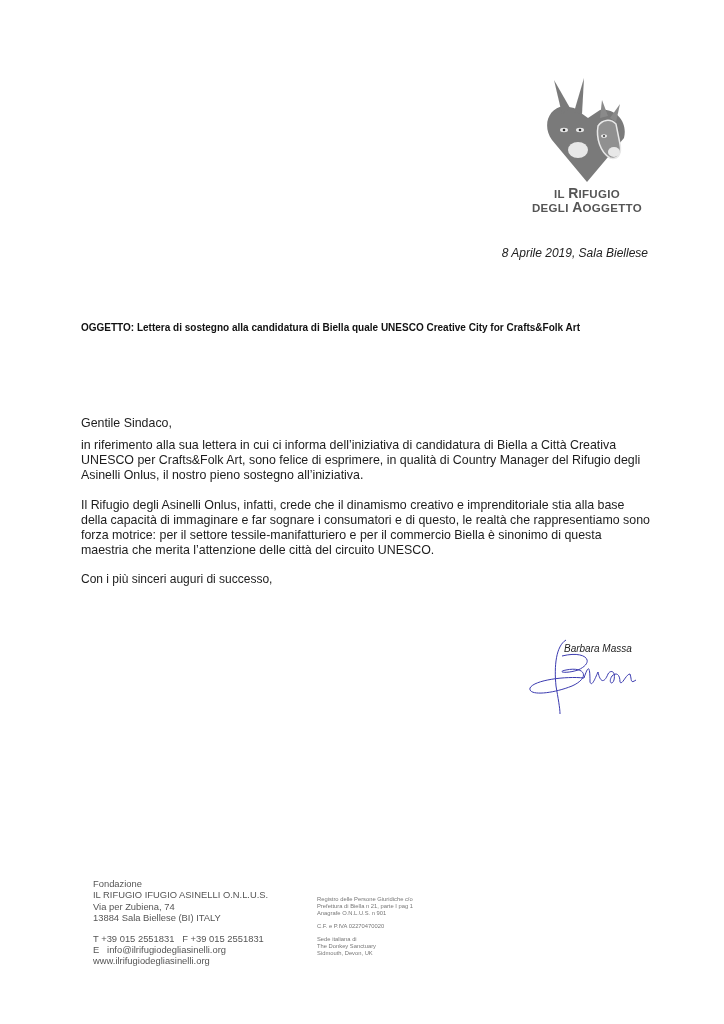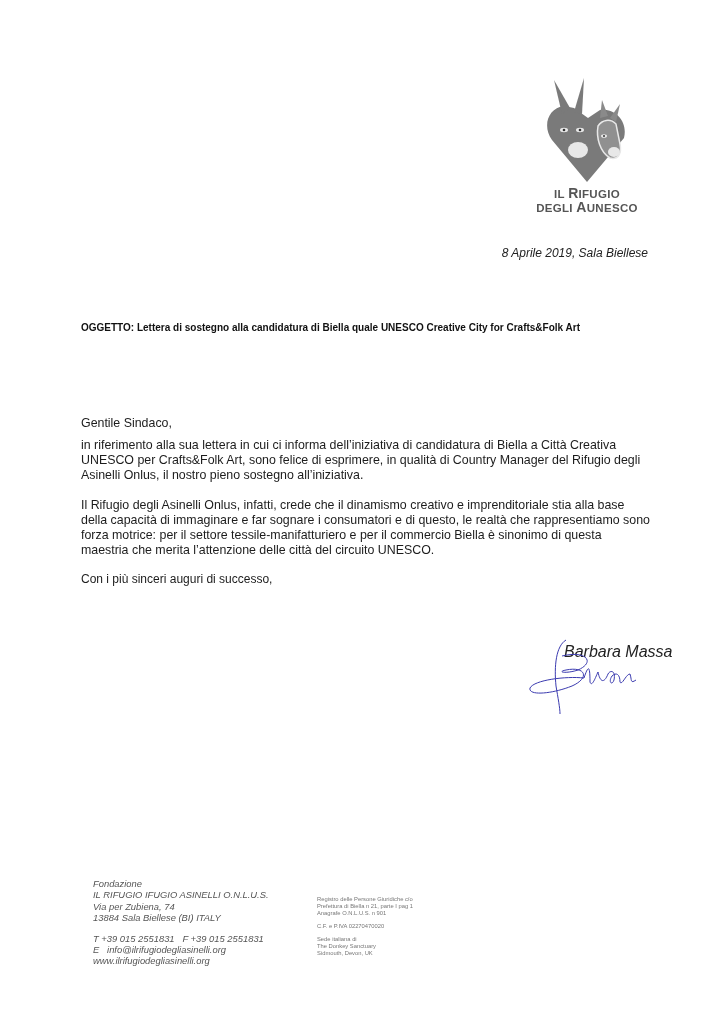--- a/index.html
+++ b/index.html
@@ -18,24 +18,24 @@
   .subject { position:absolute; left:81px; top:322px; font-weight:bold; font-size:10px; color:#111;
              white-space:nowrap; }
 
   .salutation { position:absolute; left:81px; top:416px; font-size:12.4px; }
 
   .body { position:absolute; left:81px; top:438px; width:570px; font-size:12.4px; line-height:15px; }
   .body p { margin:0 0 15px 0; }
 
   .closing { position:absolute; left:81px; top:572px; font-size:12px; }
 
-  .sig-name { position:absolute; left:564px; top:643px; font-style:italic; font-size:16px; color:#222; }
+  .sig-name { position:absolute; left:564px; top:643px; font-style:italic; font-size:10px; color:#222; }
   .signature { position:absolute; left:526px; top:636px; }
 
-  .footer-left { position:absolute; left:93px; top:878px; font-size:9.4px; line-height:11.4px; color:#555;font-style:italic; }
+  .footer-left { position:absolute; left:93px; top:878px; font-size:9.4px; line-height:11.4px; color:#555; }
   .footer-left .gap { height:9px; }
   .footer-right { position:absolute; left:317px; top:896px; font-size:5.8px; line-height:7px; color:#777; }
   .footer-right .gap { height:6px; }
 </style>
 </head>
 <body>
 
 <div class="page">
 
   <div class="logo">
@@ -55,21 +55,21 @@
       <circle cx="20" cy="52" r="1.3" fill="#333"></circle>
       <circle cx="36" cy="52" r="1.3" fill="#333"></circle>
 
       <path d="M54 48 C52 60 56 74 66 80 C74 82 78 76 76 66 L72 46 C66 40 58 42 54 48 Z" fill="#909090" stroke="#e8e8e8" stroke-width="1.5"></path>
       <ellipse cx="70" cy="74" rx="6" ry="5" fill="#e8e8e8"></ellipse>
       <ellipse cx="60" cy="58" rx="3" ry="1.8" fill="#e8e8e8"></ellipse>
       <circle cx="60" cy="58" r="1" fill="#333"></circle>
     </svg>
     <div class="logo-text">
       <div><span>IL </span><span class="big">R</span><span>IFUGIO</span></div>
-      <div><span>DEGLI </span><span class="big">A</span><span>UNESCO</span></div>
+      <div><span>DEGLI </span><span class="big">A</span><span>OGGETTO</span></div>
     </div>
   </div>
 
   <div class="date">8 Aprile 2019, Sala Biellese</div>
 
   <div class="subject">OGGETTO: Lettera di sostegno alla candidatura di Biella quale UNESCO Creative City for Crafts&amp;Folk Art</div>
 
   <div class="salutation">Gentile Sindaco,</div>
 
   <div class="body">

